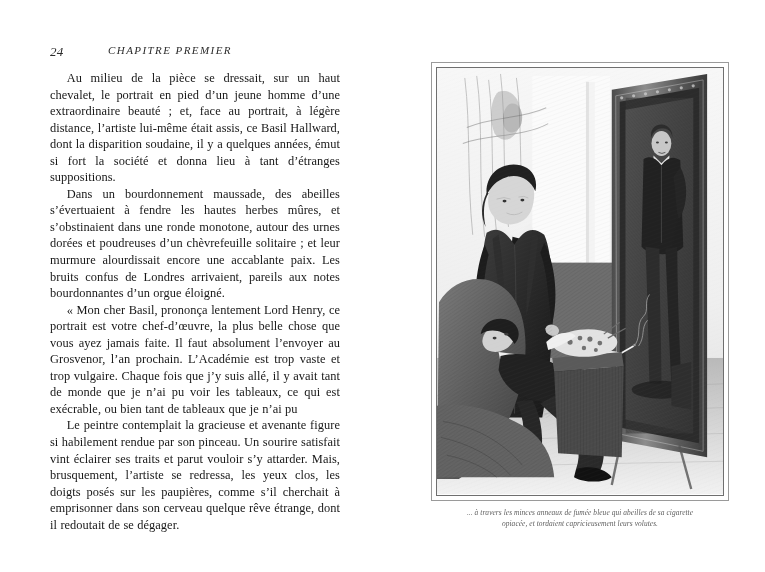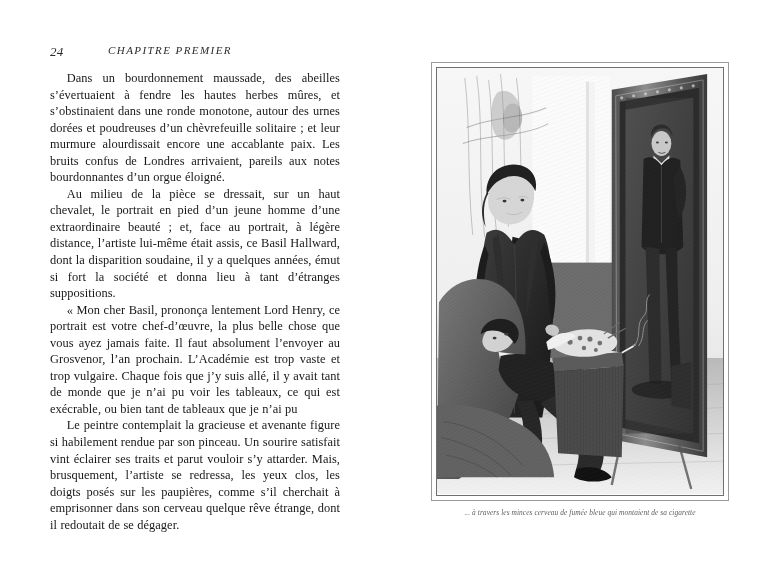--- a/index.html
+++ b/index.html
@@ -134,22 +134,22 @@
 <div class="page">
 
   <div class="verso">
 
     <div class="running-head">
       <span class="folio">24</span>
       <span class="head-title">CHAPITRE PREMIER</span>
     </div>
 
     <div class="textblock">
+      <p>Au milieu de la pièce se dressait, sur un haut chevalet, le portrait en pied d’un jeune homme d’une extraordinaire beauté ; et, face au portrait, à légère distance, l’artiste lui-même était assis, ce Basil Hallward, dont la disparition soudaine, il y a quelques années, émut si fort la société et donna lieu à tant d’étranges suppositions.</p>
       <p>Dans un bourdonnement maussade, des abeilles s’évertuaient à fendre les hautes herbes mûres, et s’obstinaient dans une ronde monotone, autour des urnes dorées et poudreuses d’un chèvrefeuille solitaire ; et leur murmure alourdissait encore une accablante paix. Les bruits confus de Londres arrivaient, pareils aux notes bourdonnantes d’un orgue éloigné.</p>
-      <p>Au milieu de la pièce se dressait, sur un haut chevalet, le portrait en pied d’un jeune homme d’une extraordinaire beauté ; et, face au portrait, à légère distance, l’artiste lui-même était assis, ce Basil Hallward, dont la disparition soudaine, il y a quelques années, émut si fort la société et donna lieu à tant d’étranges suppositions.</p>
       <p>« Mon cher Basil, prononça lentement Lord Henry, ce portrait est votre chef-d’œuvre, la plus belle chose que vous ayez jamais faite. Il faut absolument l’envoyer au Grosvenor, l’an prochain. L’Académie est trop vaste et trop vulgaire. Chaque fois que j’y suis allé, il y avait tant de monde que je n’ai pu voir les tableaux, ce qui est exécrable, ou bien tant de tableaux que je n’ai pu</p>
       <p>Le peintre contemplait la gracieuse et avenante figure si habilement rendue par son pinceau. Un sourire satisfait vint éclairer ses traits et parut vouloir s’y attarder. Mais, brusquement, l’artiste se redressa, les yeux clos, les doigts posés sur les paupières, comme s’il cherchait à emprisonner dans son cerveau quelque rêve étrange, dont il redoutait de se dégager.</p>
     </div>
 
   </div>
 
   <div class="recto">
 
     <div class="plate-frame">
       <div class="plate-inner">
@@ -397,18 +397,19 @@
           </g>
 
           <rect x="0" y="0" width="288" height="429" fill="url(#hatchLight)" opacity="0.12"></rect>
           <rect x="0" y="300" width="288" height="129" fill="url(#hatchLight)" opacity="0.1"></rect>
         </svg>
 
       </div>
     </div>
 
     <div class="caption">
-      <span class="cl">... à travers les minces cerveau de fumée bleue qui montaient de sa cigarette</span>
+      <span class="cl">... à travers les minces anneaux de fumée bleue qui abeilles de sa cigarette</span>
+      <span class="cl">opiacée, et tordaient capricieusement leurs volutes.</span>
     </div>
 
   </div>
 
 </div>
 
 </body></html>

